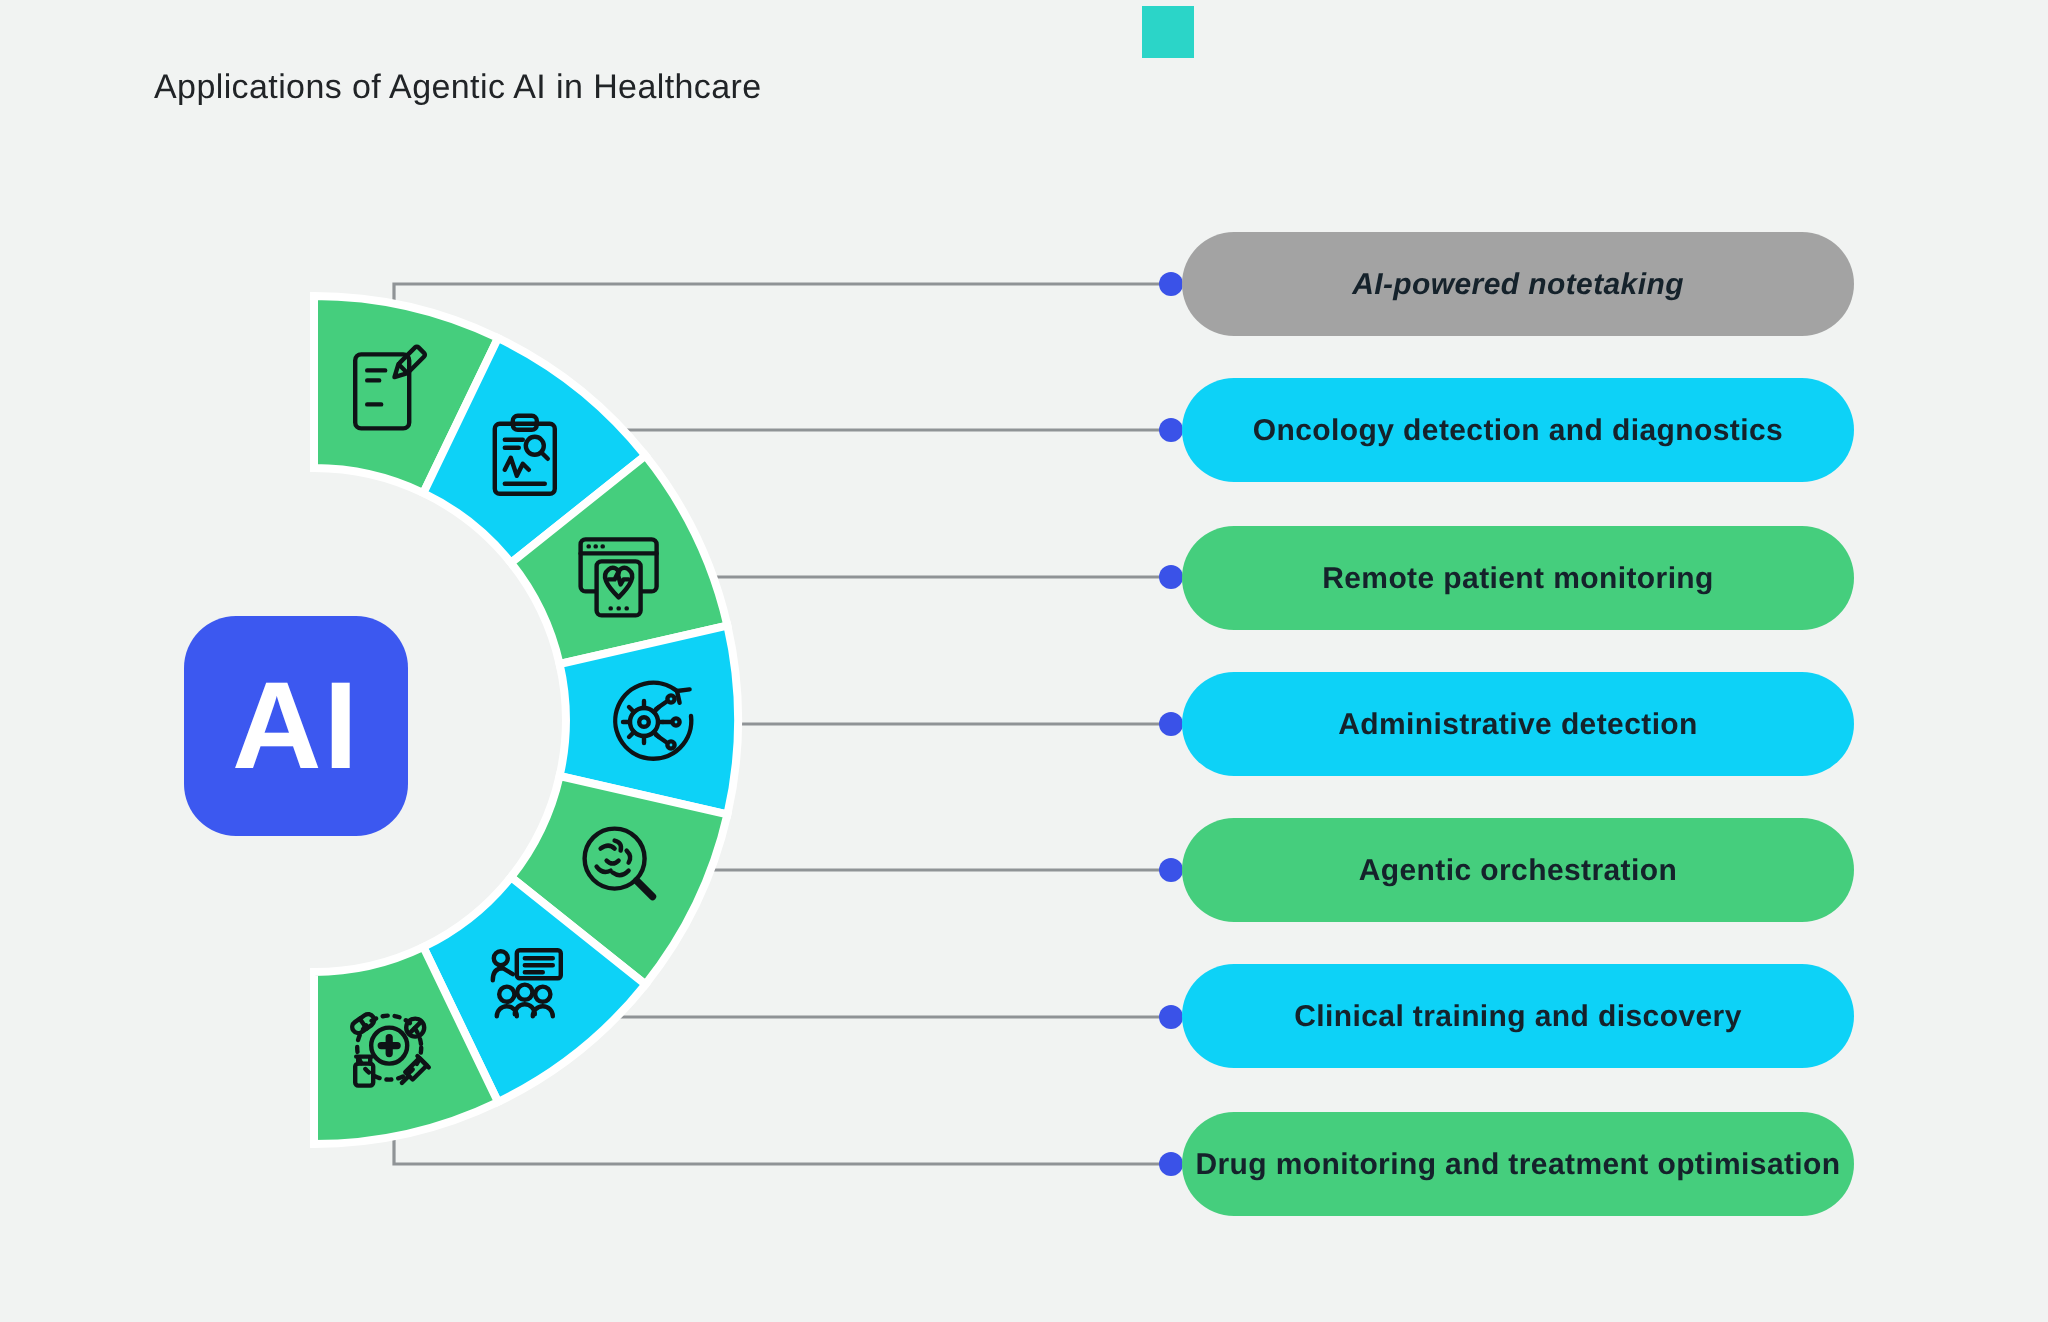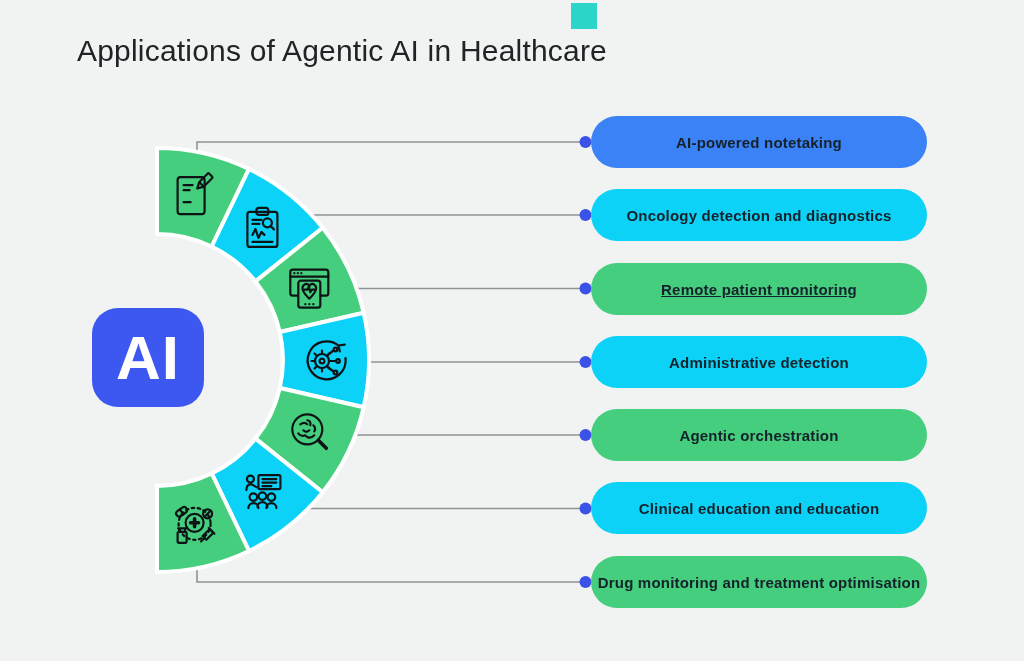--- a/index.html
+++ b/index.html
@@ -3,37 +3,37 @@
 <meta charset="utf-8">
 <style>
   html,body{margin:0;padding:0;}
   body{
     width:1024px;height:661px;position:relative;overflow:hidden;
     background:var(--bg,#f1f3f2);
     font-family:"Liberation Sans",sans-serif;
   }
   .title{
     position:absolute;left:77px;top:34px;
-    font-size:30px;font-weight:500;letter-spacing:.2px;
+    font-size:17px;font-weight:500;letter-spacing:.2px;
     color:var(--title,#212427);
   }
   .decor-square{
     position:absolute;left:571px;top:3px;width:26px;height:26px;
     background:var(--teal,#2bd5c8);
   }
   svg.stage{position:absolute;left:0;top:0;}
   .conn{stroke:var(--line,#8f9396);stroke-width:1.6;fill:none;}
   .dot{fill:var(--dot,#3a52e8);}
   .wedge{stroke:#ffffff;stroke-width:4;}
   .icon{fill:none;stroke:var(--ink,#0e1316);stroke-width:2.2;stroke-linecap:round;stroke-linejoin:round;}
   .icon .thick{stroke-width:3.6;}
   .icon .cardfill{fill:var(--green,#45ce7d);}
   .icon .dash{stroke-dasharray:2.5 3.5;}
   .logo{
-    position:absolute;left:92px;top:308px;width:112px;height:99px;
+    position:absolute;left:92px;top:308px;width:112px;height:110px;
     border-radius:26px;background:var(--logo,#3c58f0);
     display:flex;align-items:center;justify-content:center;
     color:#ffffff;font-size:62px;font-weight:700;letter-spacing:1px;
   }
   .pill{
     position:absolute;left:591px;width:336px;height:52px;border-radius:26px;
     display:flex;align-items:center;justify-content:center;text-align:center;
     font-size:15px;font-weight:700;letter-spacing:.2px;
     color:var(--pilltext,#15222b);
   }
@@ -144,19 +144,19 @@
   <circle class="dot" cx="585.5" cy="362" r="6"></circle>
   <circle class="dot" cx="585.5" cy="435" r="6"></circle>
   <circle class="dot" cx="585.5" cy="508.5" r="6"></circle>
   <circle class="dot" cx="585.5" cy="582" r="6"></circle>
 </svg>
 
 <div class="logo">
   <span>AI</span>
 </div>
 
-<div class="pill" style="top: 116px; background: #3b82f6;">AI-powered notetaking</div>
+<div class="pill" style="top: 116px; background: #a3a3a3; font-style: italic;">AI-powered notetaking</div>
 <div class="pill" style="top: 189px; background: rgb(13, 210, 247);">Oncology detection and diagnostics</div>
-<div class="pill" style="top: 263px; background: rgb(69, 206, 125); text-decoration: underline;">Remote patient monitoring</div>
+<div class="pill" style="top: 263px; background: rgb(69, 206, 125);">Remote patient monitoring</div>
 <div class="pill" style="top: 336px; background: rgb(13, 210, 247);">Administrative detection</div>
 <div class="pill" style="top: 409px; background: rgb(69, 206, 125);">Agentic orchestration</div>
-<div class="pill" style="top: 482px; background: rgb(13, 210, 247);">Clinical education and education</div>
+<div class="pill" style="top: 482px; background: rgb(13, 210, 247);">Clinical training and discovery</div>
 <div class="pill" style="top: 556px; background: rgb(69, 206, 125);">Drug monitoring and treatment optimisation</div>
 
 </body></html>

